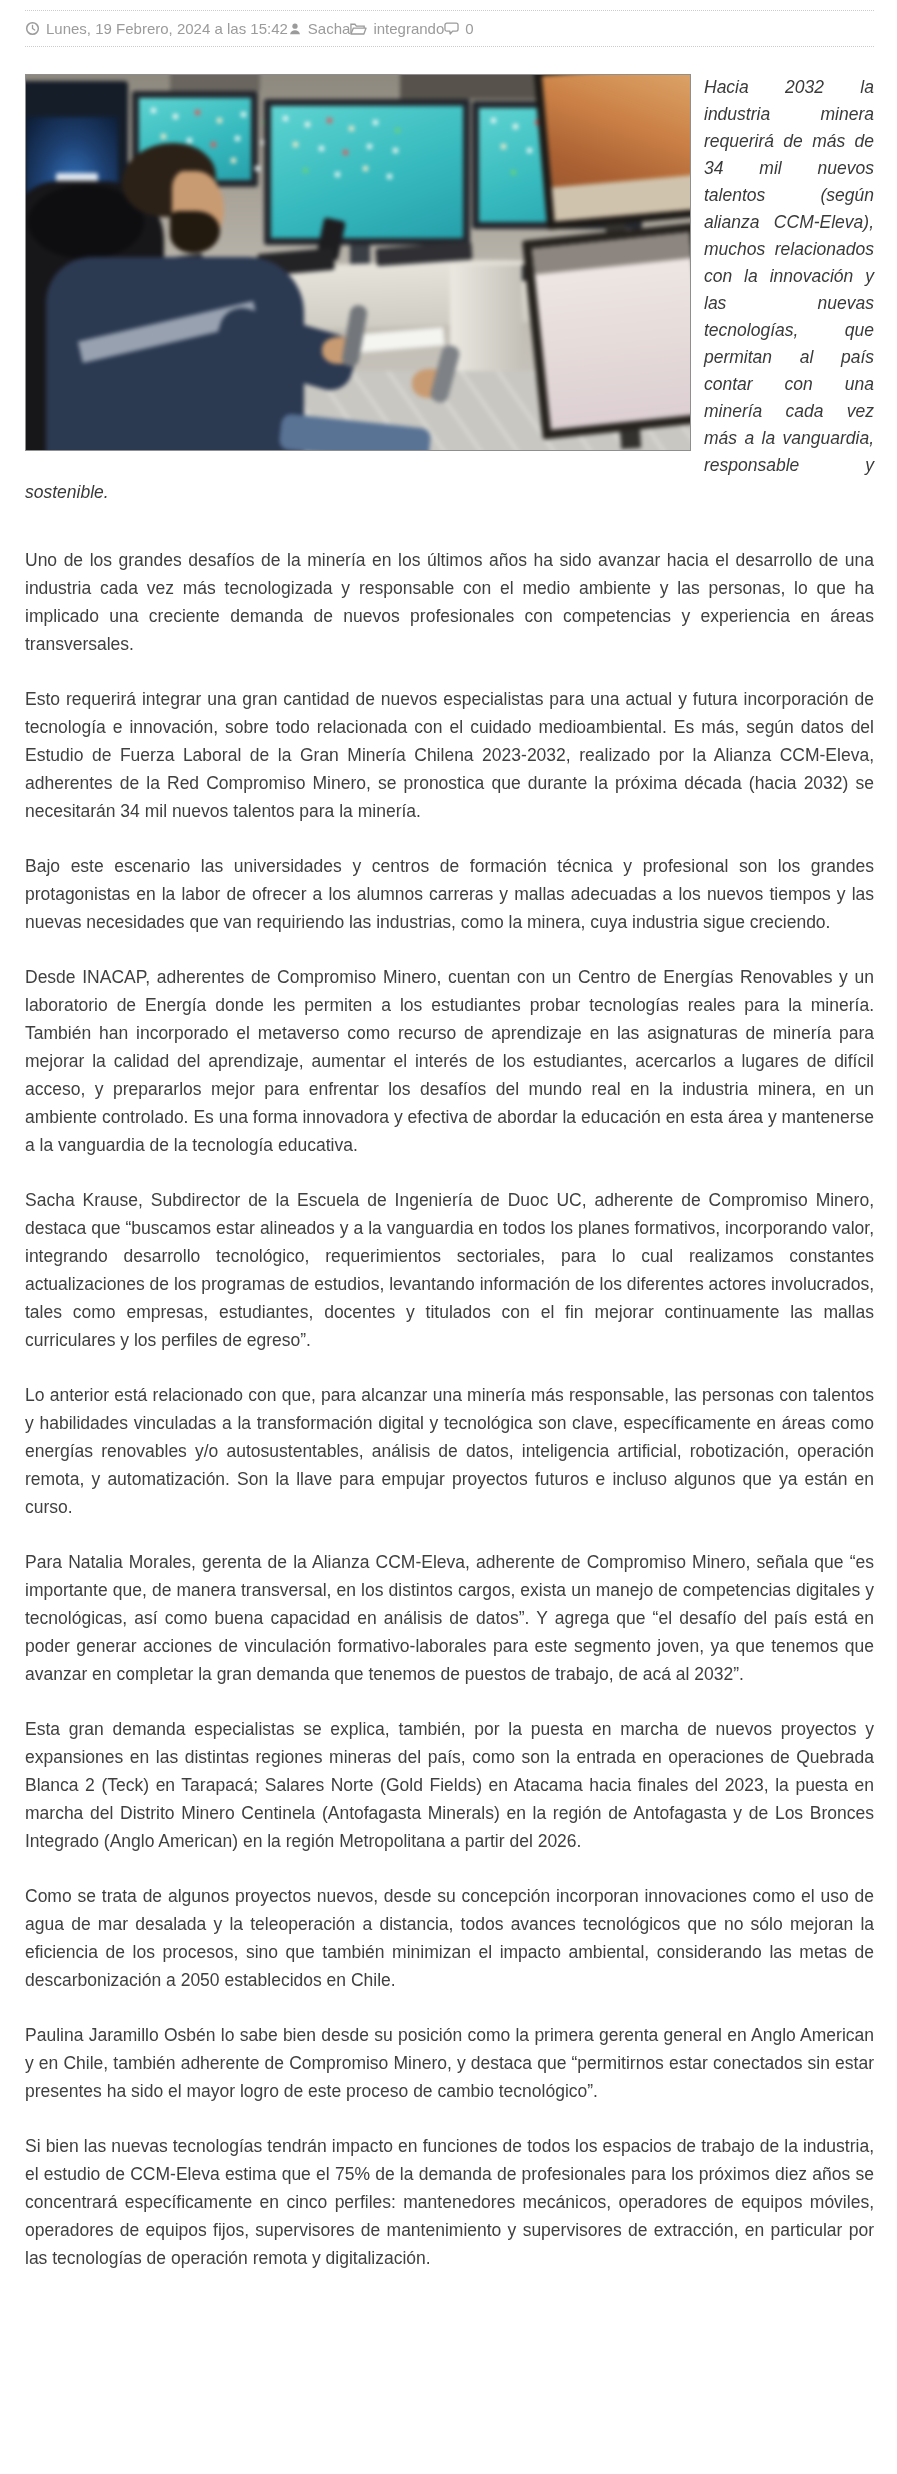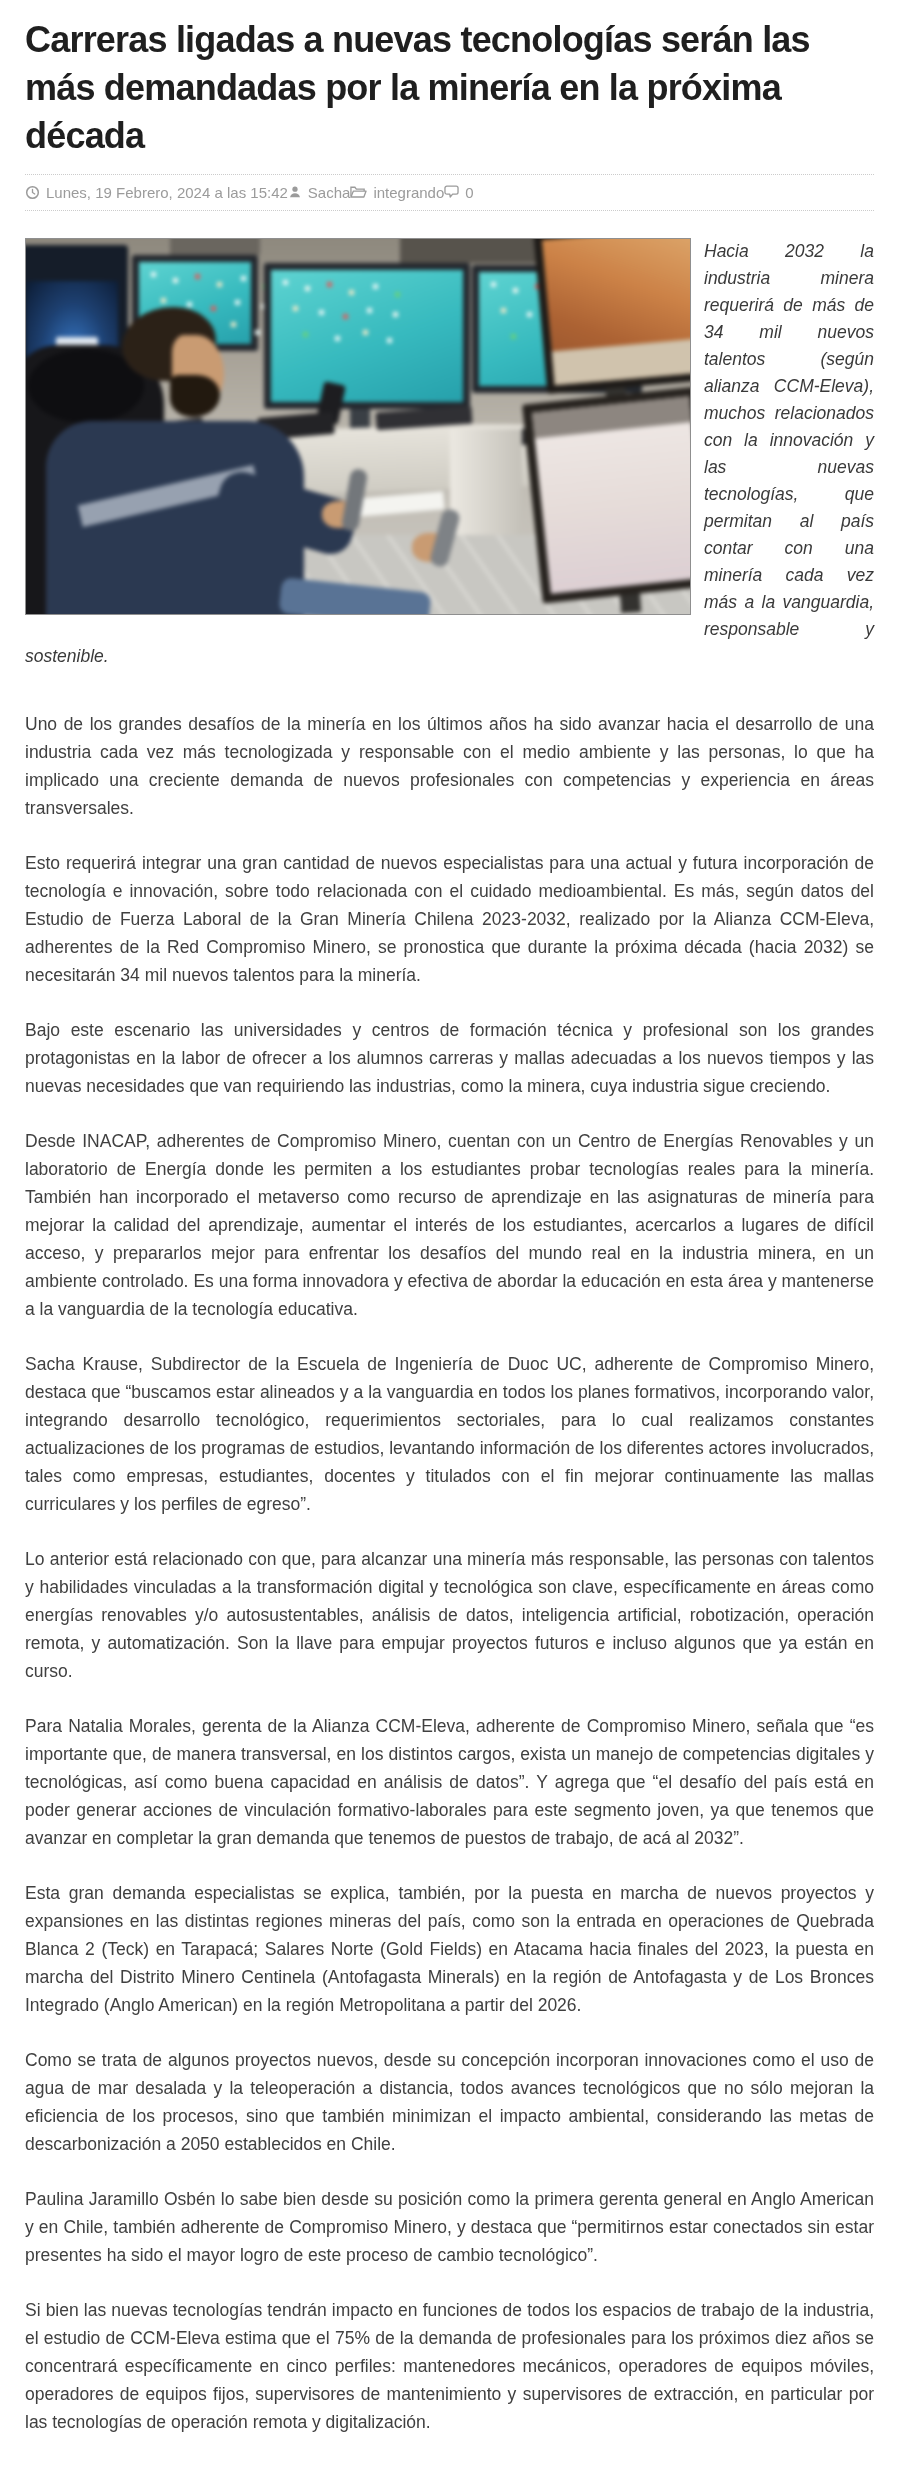--- a/index.html
+++ b/index.html
@@ -83,21 +83,20 @@
   .ph-joy1{left:326px;top:236px;width:17px;height:62px;background:#73777b;border-radius:8px;transform:rotate(10deg);}
   .ph-hand2{left:392px;top:300px;width:38px;height:29px;background:#c79b74;border-radius:45%;}
   .ph-joy2{left:416px;top:276px;width:18px;height:58px;background:#7e8286;border-radius:8px;transform:rotate(15deg);}
   .ph-jeans{left:260px;top:352px;width:150px;height:36px;background:#5a7393;border-radius:10px;transform:rotate(6deg);}
 </style>
 </head>
 <body>
 
 <div class="page">
 
-  <h1 class="title">Carreras ligadas a nuevas tecnologías serán las más demandadas por la minería en la próxima década</h1>
 
   <div class="meta-bar">
     <span class="meta-item">
       <span>
         <svg width="15" height="15" viewBox="0 0 16 16">
             <circle cx="8" cy="8" r="6.2" fill="none" stroke="currentColor" stroke-width="1.6"></circle>
             <path d="M8 4.6V8l2.4 1.6" stroke="currentColor" stroke-width="1.4" fill="none" stroke-linecap="round"></path>
           </svg>
       </span>
       <span>Lunes, 19 Febrero, 2024 a las 15:42</span>

